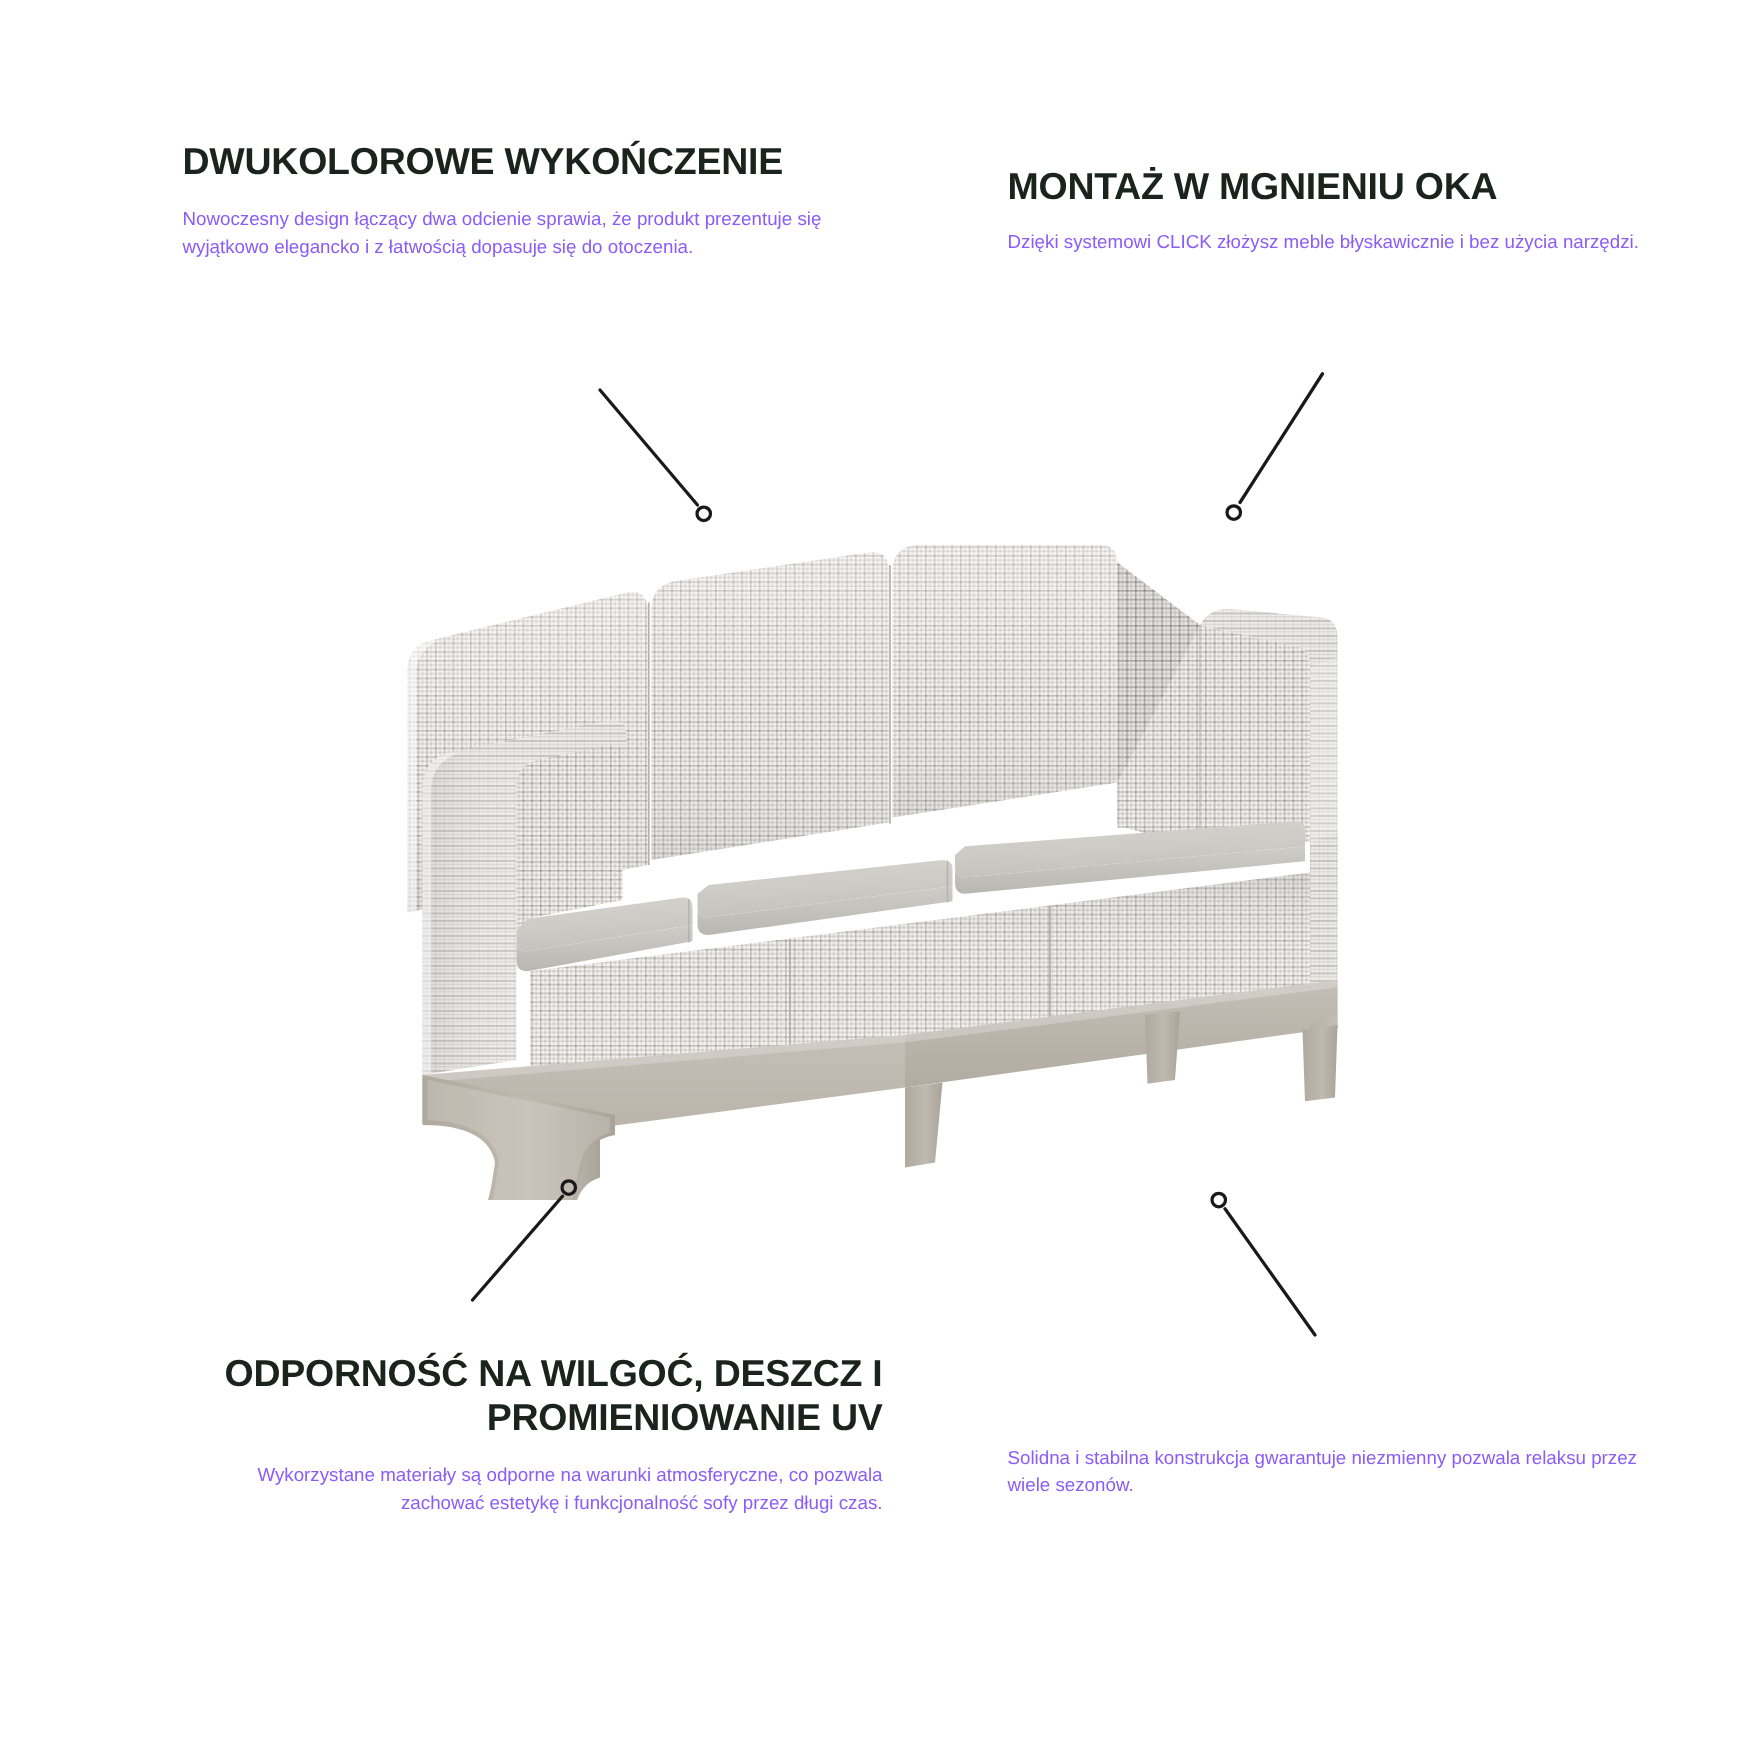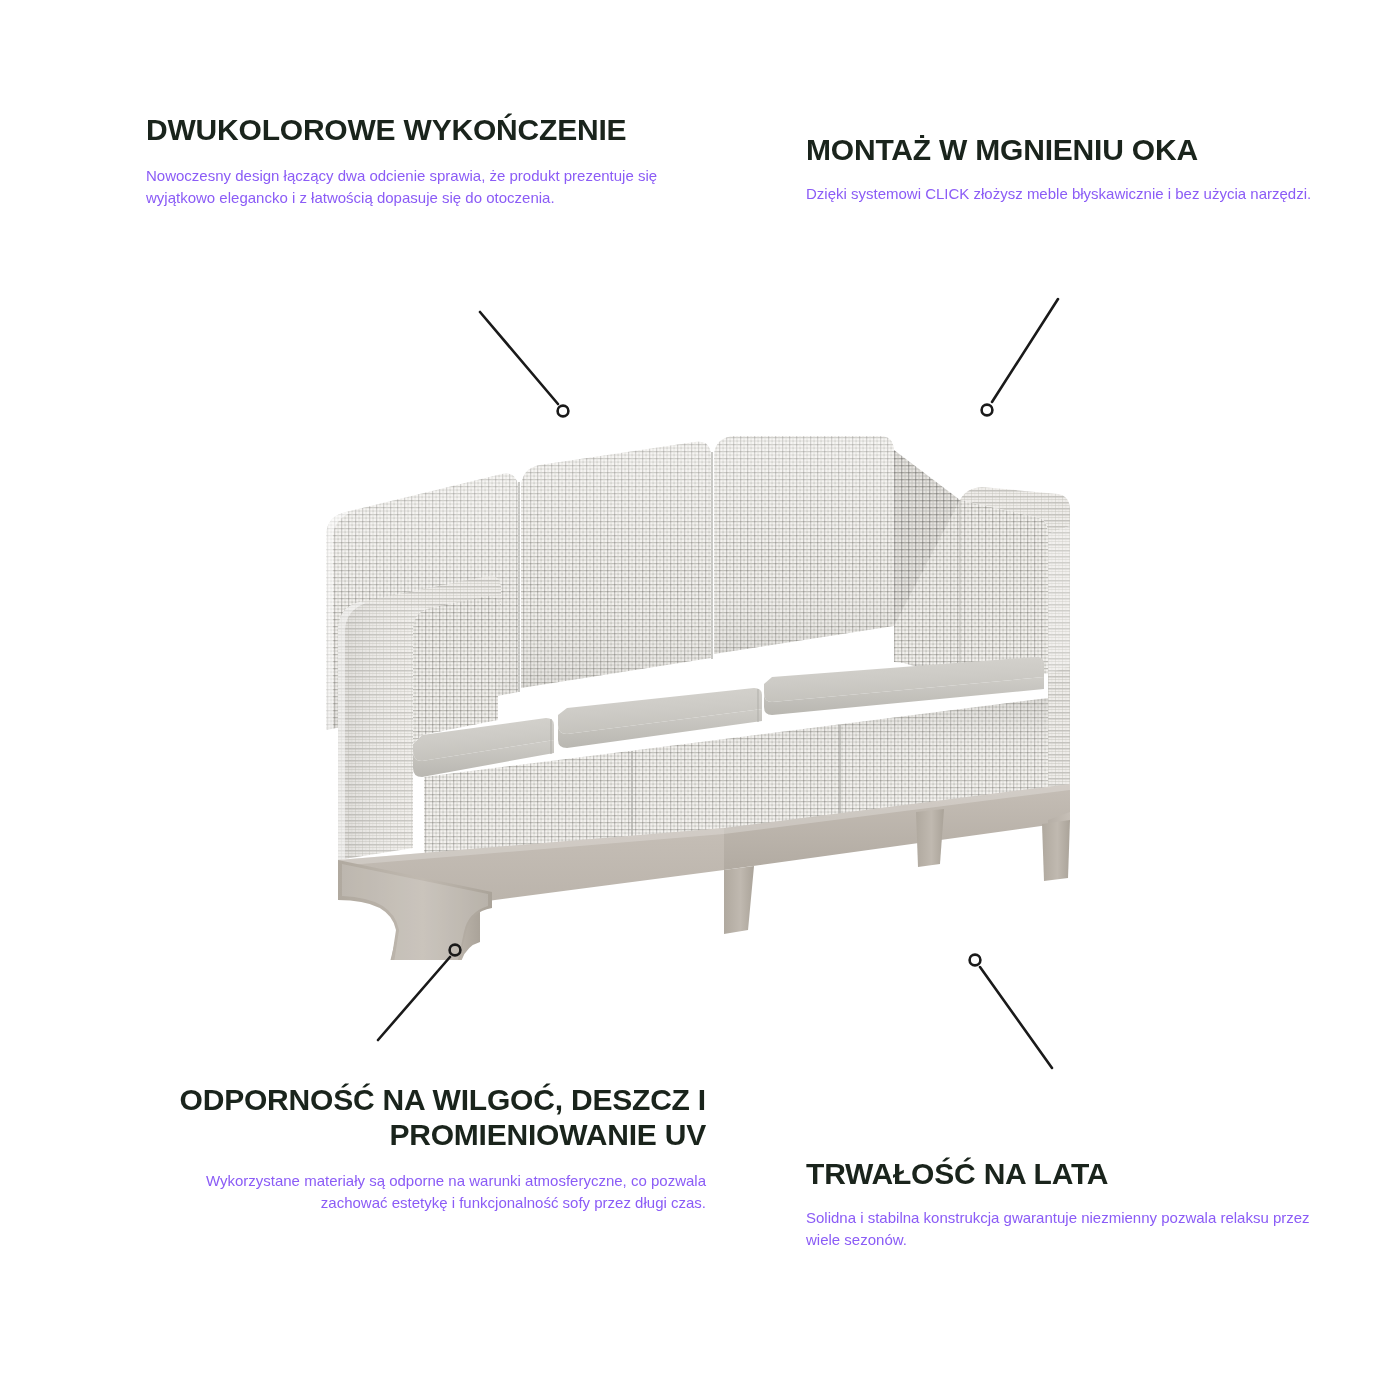--- a/index.html
+++ b/index.html
@@ -296,17 +296,16 @@
     <h2>MONTAŻ W MGNIENIU OKA</h2>
     <p>Dzięki systemowi CLICK złożysz meble błyskawicznie i bez użycia narzędzi.</p>
   </div>
 
   <div class="feature feature-bl">
     <h2>ODPORNOŚĆ NA WILGOĆ, DESZCZ I PROMIENIOWANIE UV</h2>
     <p>Wykorzystane materiały są odporne na warunki atmosferyczne, co pozwala zachować estetykę i funkcjonalność sofy przez długi czas.</p>
   </div>
 
   <div class="feature feature-br">
-    <h2>TRWAŁOŚĆ NA LATA</h2>
     <p>Solidna i stabilna konstrukcja gwarantuje niezmienny pozwala relaksu przez wiele sezonów.</p>
   </div>
 
 </div>
 
 </body></html>

